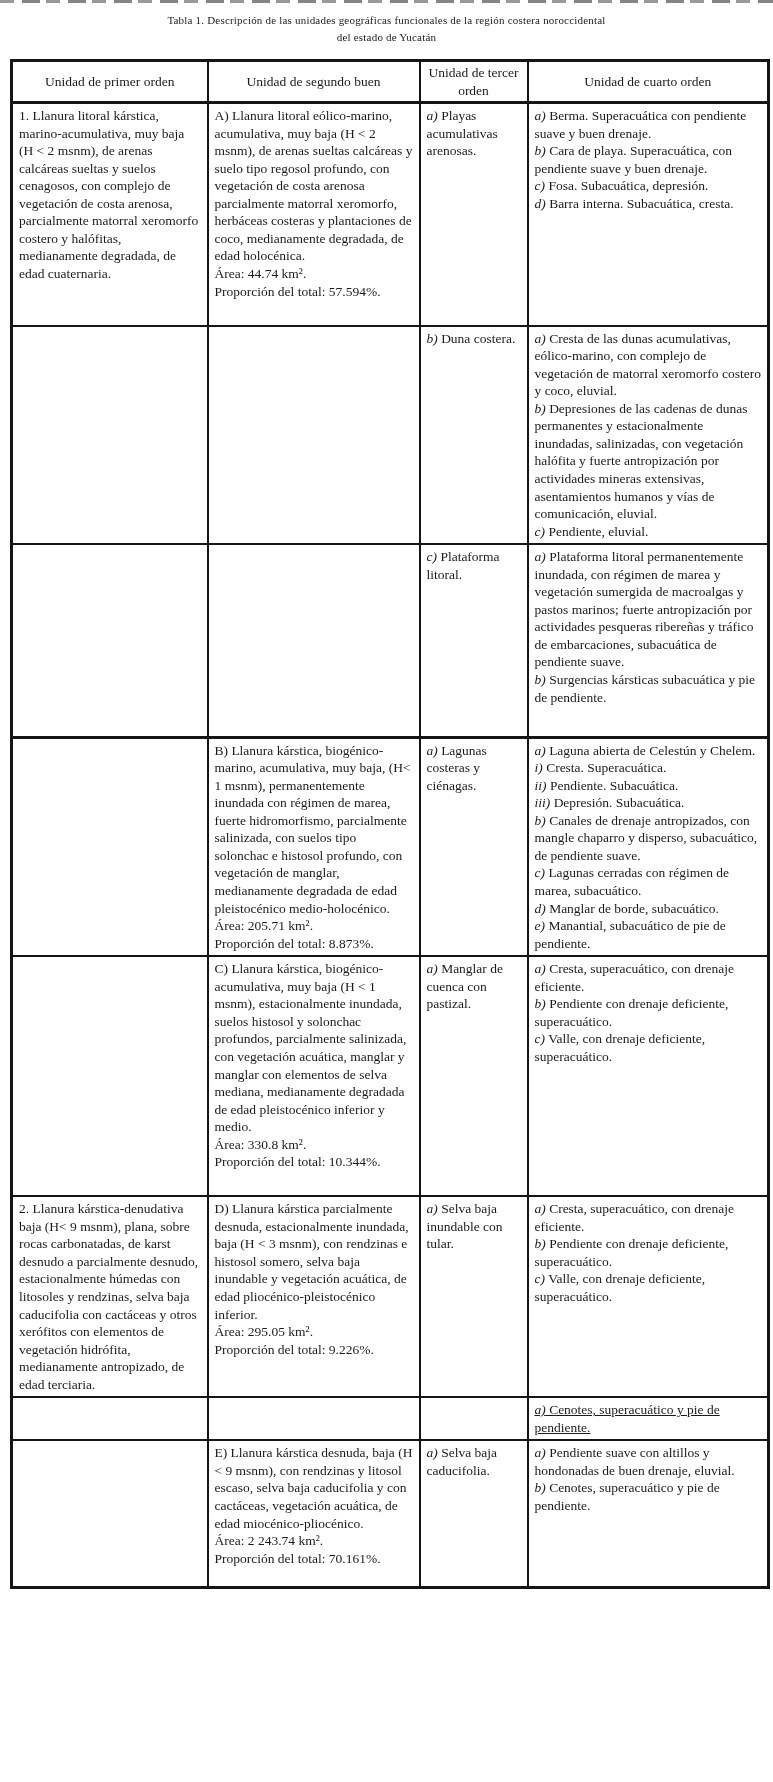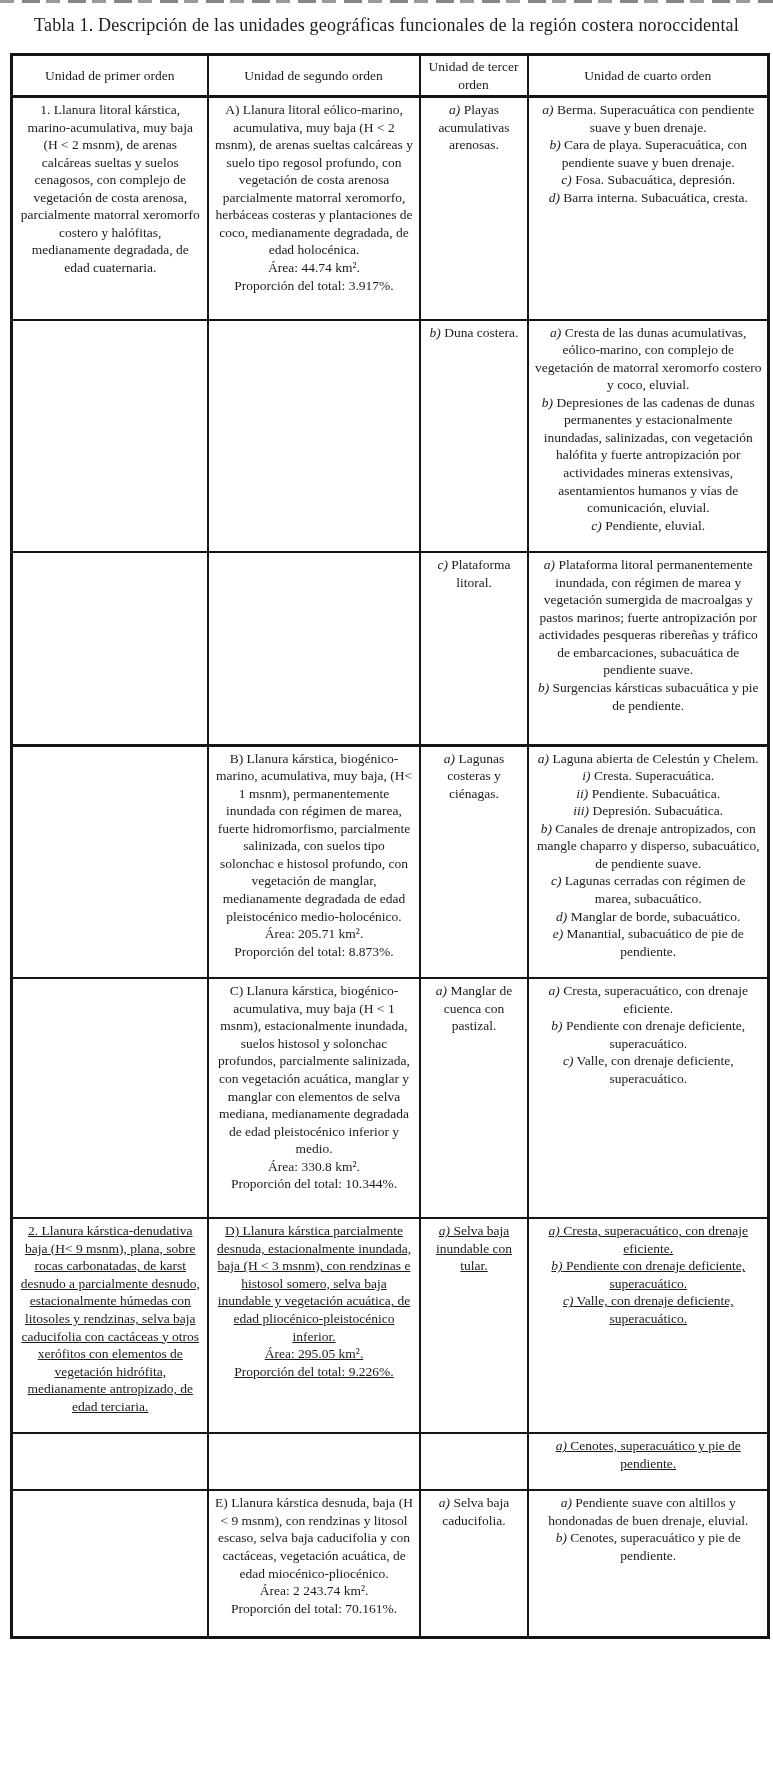--- a/index.html
+++ b/index.html
@@ -15,84 +15,84 @@
     overflow: hidden;
   }
   .top-artifact {
     height: 3px; width: 100%;
     background: repeating-linear-gradient(90deg, #555 0 14px, #fff 14px 22px, #333 22px 40px, #fff 40px 46px);
     opacity: .6;
   }
   .caption {
     margin: 9px 14px 14px 14px;
     text-align: center;
-    font-size: 18px;
+    font-size: 11px;
     line-height: 1.5;
     letter-spacing: .2px;
   }
   table.geo {
     margin-left: 10px;
     width: 757px;
     border-collapse: collapse;
     table-layout: fixed;
     border: 3px solid #151515;
   }
   table.geo th, table.geo td {
     border: 2px solid #151515;
     vertical-align: top;
-    padding: 3px 5px 17px 6px;
+    padding: 3px 5px 3px 6px;
     font-size: 13.5px;
     line-height: 1.3;
     font-weight: normal;
     overflow: hidden;
-    text-align: center;
   }
   table.geo thead th {
     text-align: center;
     vertical-align: middle;
     padding: 2px 3px;
     border-bottom-width: 3px;
   }
   tr.thick-bottom td { border-bottom-width: 3px; }
   .para { margin: 0; }
   .para i { font-style: italic; }
 </style>
 </head>
 <body>
 
 <div class="top-artifact"></div>
 
 <div class="caption">
   <div>Tabla 1. Descripción de las unidades geográficas funcionales de la región costera noroccidental</div>
+  <div>del estado de Yucatán</div>
 </div>
 
 <table class="geo">
   <colgroup>
     <col style="width:196px">
     <col style="width:212px">
     <col style="width:108px">
     <col style="width:241px">
   </colgroup>
   <thead>
       <tr style="height: 42px;">
         <th>Unidad de primer orden</th>
-        <th>Unidad de segundo orden</th>
+        <th>Unidad de segundo buen</th>
         <th>Unidad de tercer orden</th>
         <th>Unidad de cuarto orden</th>
       </tr>
     </thead>
   <tbody>
       <tr style="height: 223px;">
         <td>
           <div class="para">1. Llanura litoral kárstica, marino-acumulativa, muy baja (H &lt; 2 msnm), de arenas calcáreas sueltas y suelos cenagosos, con complejo de vegetación de costa arenosa, parcialmente matorral xeromorfo costero y halófitas, medianamente degradada, de edad cuaternaria.</div>
         </td>
         <td>
           <div class="para">A) Llanura litoral eólico-marino, acumulativa, muy baja (H &lt; 2 msnm), de arenas sueltas calcáreas y suelo tipo regosol profundo, con vegetación de costa arenosa parcialmente matorral xeromorfo, herbáceas costeras y plantaciones de coco, medianamente degradada, de edad holocénica.</div>
           <div class="para">Área: 44.74 km².</div>
-          <div class="para">Proporción del total: 3.917%.</div>
+          <div class="para">Proporción del total: 57.594%.</div>
         </td>
         <td>
           <div class="para"><i>a)</i> Playas acumulativas arenosas.</div>
         </td>
         <td>
           <div class="para"><i>a)</i> Berma. Superacuática con pendiente suave y buen drenaje.</div>
           <div class="para"><i>b)</i> Cara de playa. Superacuática, con pendiente suave y buen drenaje.</div>
           <div class="para"><i>c)</i> Fosa. Subacuática, depresión.</div>
           <div class="para"><i>d)</i> Barra interna. Subacuática, cresta.</div>
         </td>
@@ -150,21 +150,21 @@
         </td>
         <td>
           <div class="para"><i>a)</i> Manglar de cuenca con pastizal.</div>
         </td>
         <td>
           <div class="para"><i>a)</i> Cresta, superacuático, con drenaje eficiente.</div>
           <div class="para"><i>b)</i> Pendiente con drenaje deficiente, superacuático.</div>
           <div class="para"><i>c)</i> Valle, con drenaje deficiente, superacuático.</div>
         </td>
       </tr>
-      <tr style="height: 184px; text-decoration: underline;">
+      <tr style="height: 184px;">
         <td>
           <div class="para">2. Llanura kárstica-denudativa baja (H&lt; 9 msnm), plana, sobre rocas carbonatadas, de karst desnudo a parcialmente desnudo, estacionalmente húmedas con litosoles y rendzinas, selva baja caducifolia con cactáceas y otros xerófitos con elementos de vegetación hidrófita, medianamente antropizado, de edad terciaria.</div>
         </td>
         <td>
           <div class="para">D) Llanura kárstica parcialmente desnuda, estacionalmente inundada, baja (H &lt; 3 msnm), con rendzinas e histosol somero, selva baja inundable y vegetación acuática, de edad pliocénico-pleistocénico inferior.</div>
           <div class="para">Área: 295.05 km².</div>
           <div class="para">Proporción del total: 9.226%.</div>
         </td>
         <td>
           <div class="para"><i>a)</i> Selva baja inundable con tular.</div>

